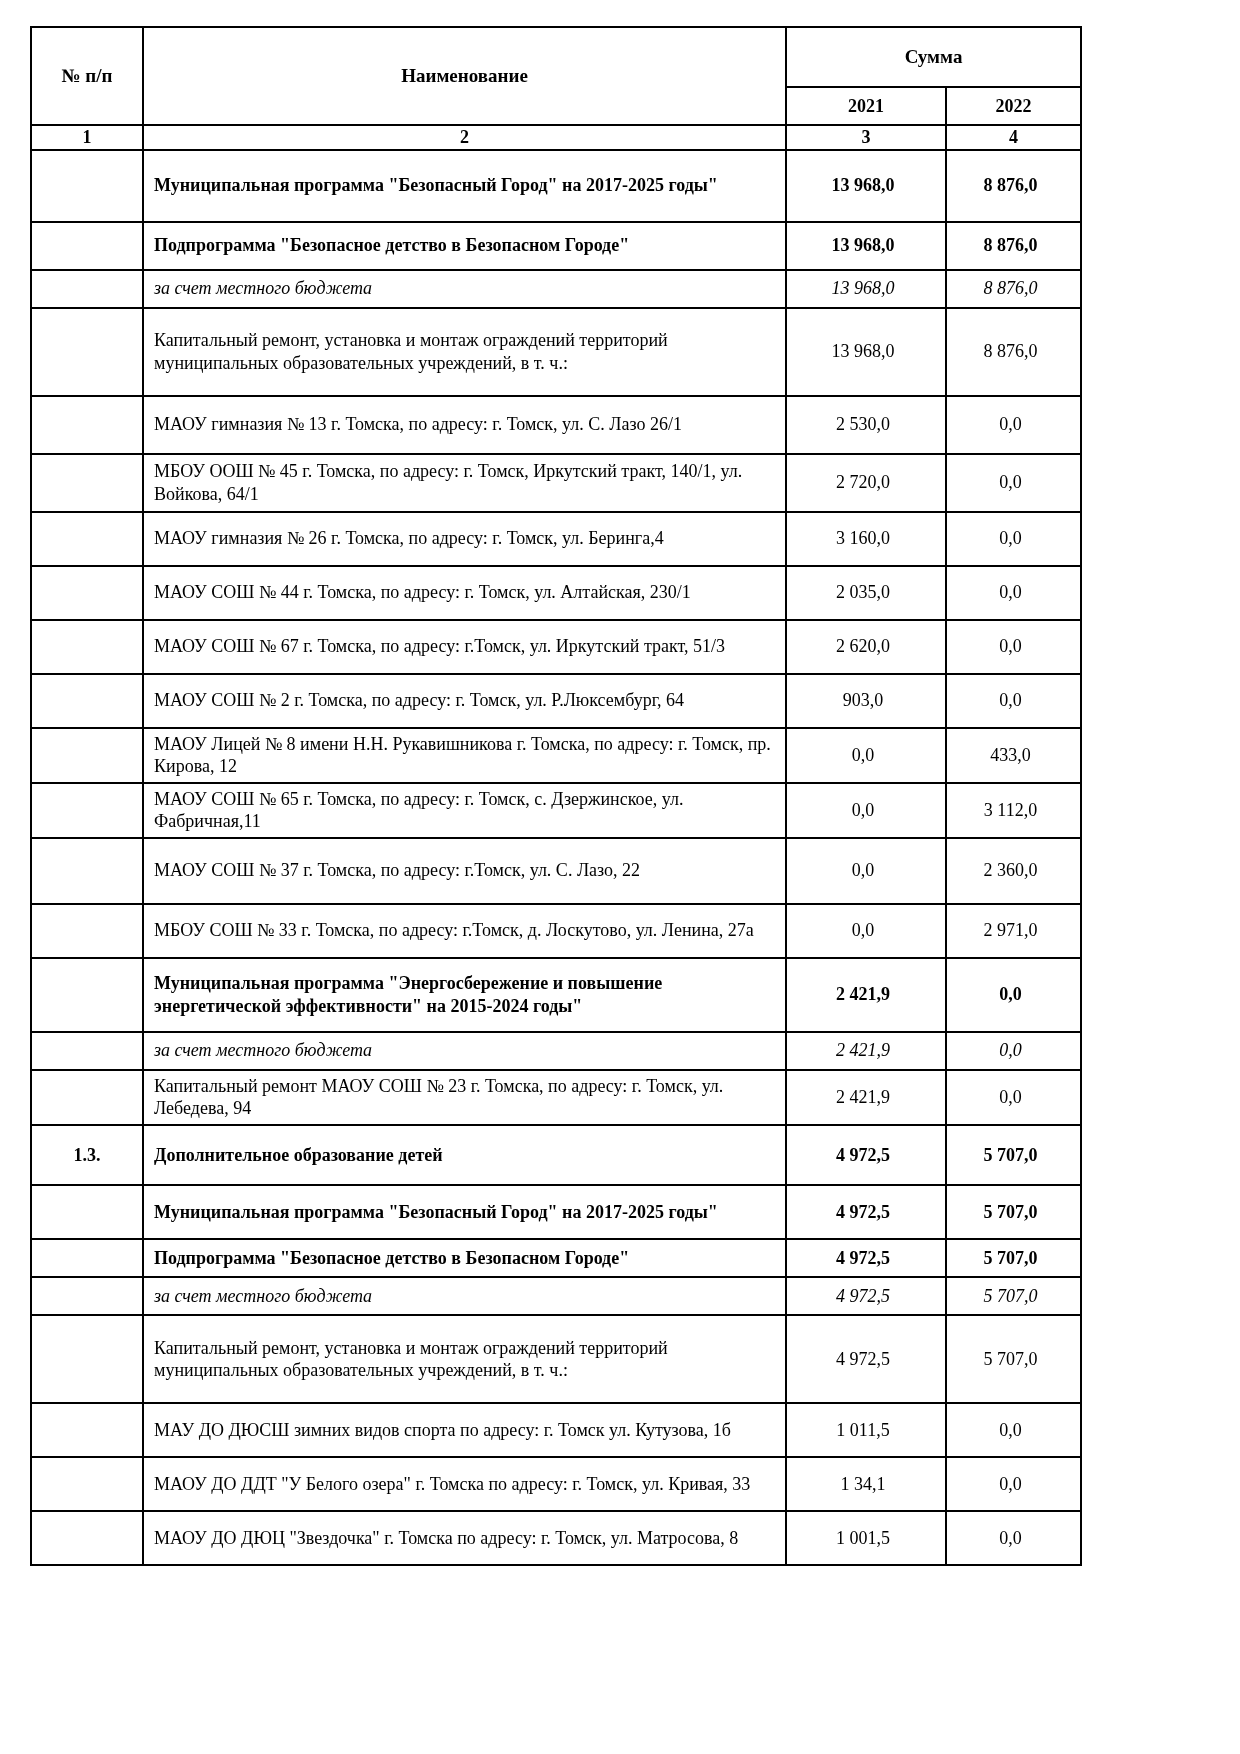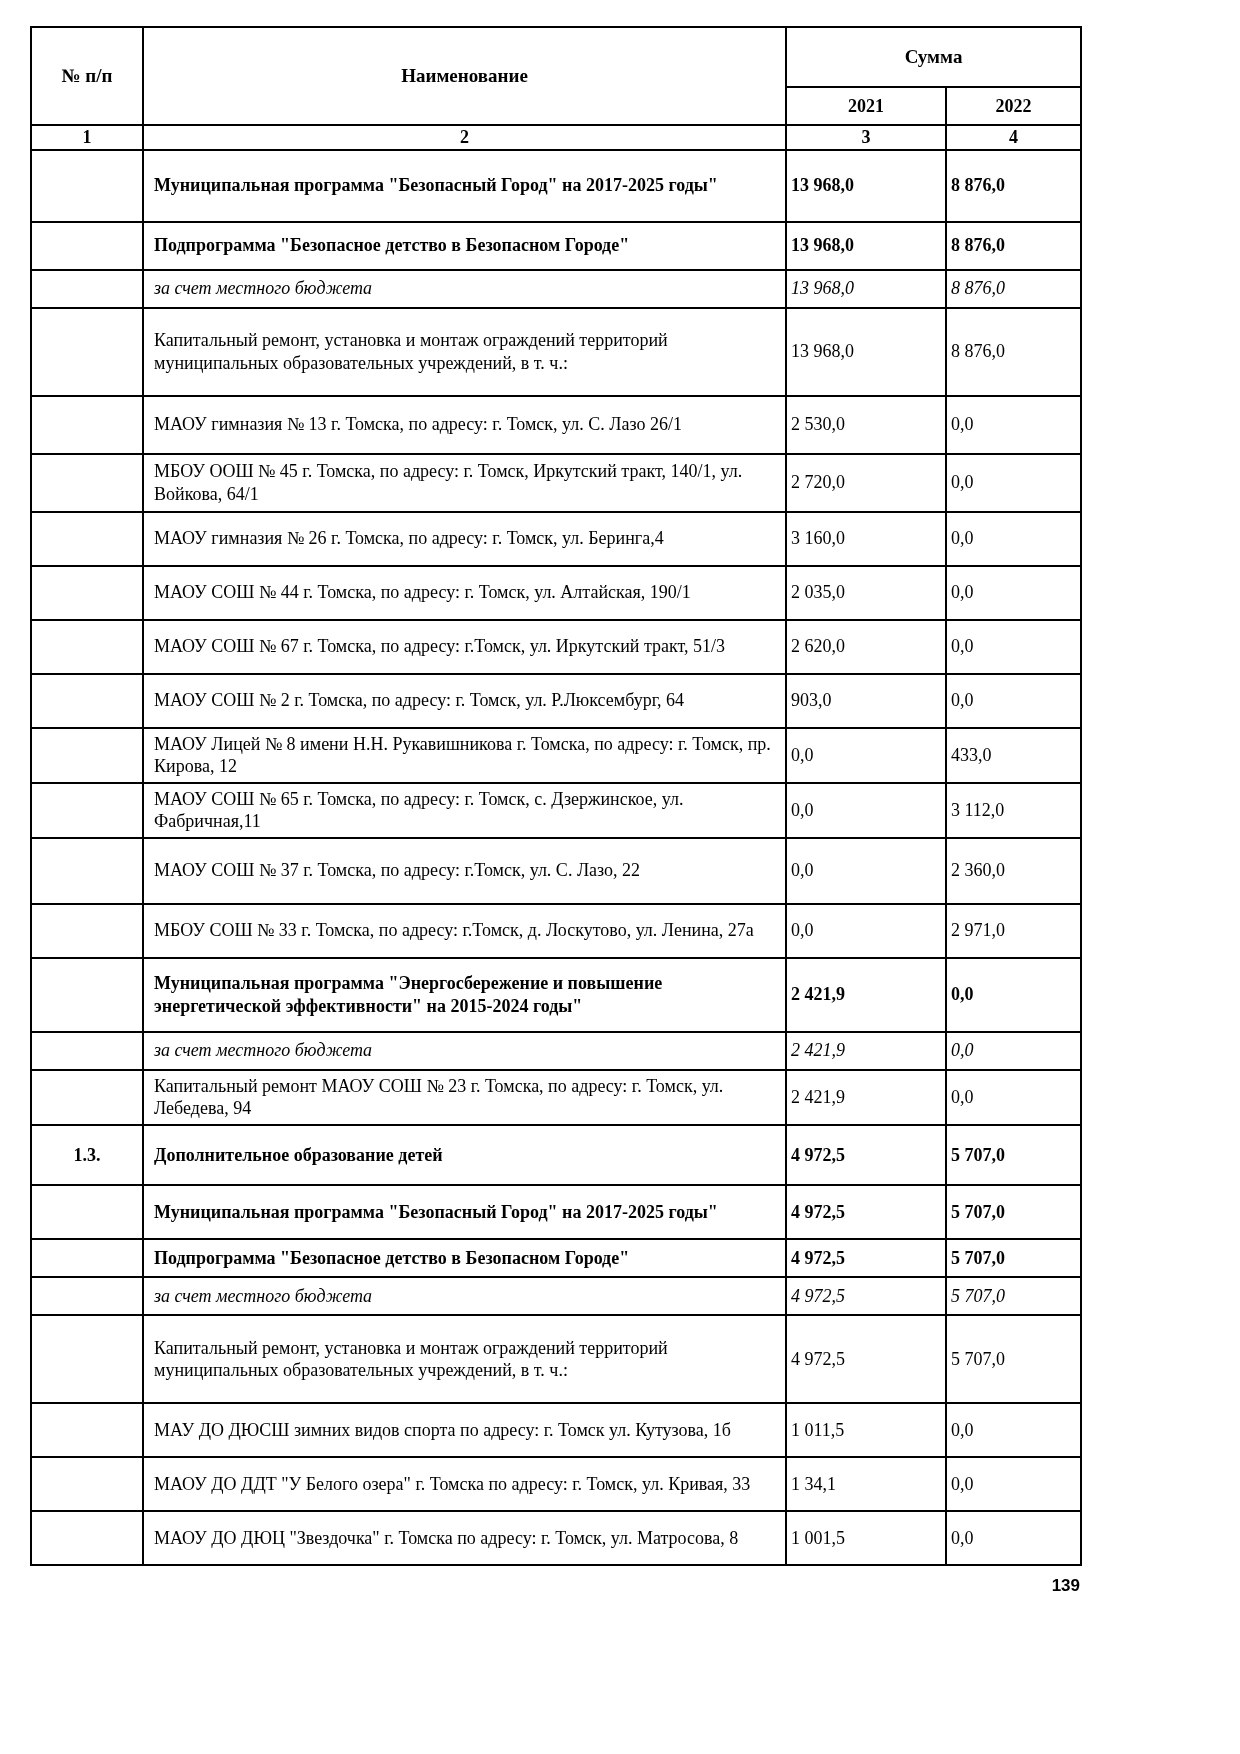--- a/index.html
+++ b/index.html
@@ -36,21 +36,21 @@
     font-weight: bold;
     text-align: center;
     padding: 2px 6px;
   }
   thead tr.top-row th { height: 60px; font-size: 19px; }
   thead tr.year-row th { height: 38px; }
   thead tr.index-row th { height: 24px; padding: 0 4px; }
 
   td.c-num  { text-align: center; padding: 18px 4px; }
   td.c-name { text-align: left;  padding: 4px 10px; }
-  td.c-val  { text-align: left; padding: 4px 10px 4px 4px; }
+  td.c-val  { text-align: center; padding: 4px 10px 4px 4px; }
 
   tr.style-bold td   { font-weight: bold; }
   tr.style-italic td { font-style: italic; }
 
   
   #tbody td { height: 54px; }
   #tbody tr:nth-child(1)  td { height: 72px; }
   #tbody tr:nth-child(2)  td { height: 48px; }
   #tbody tr:nth-child(3)  td { height: 26px; }
   #tbody tr:nth-child(4)  td { height: 88px; }
@@ -142,21 +142,21 @@
           <td class="c-val">0,0</td>
         </tr>
         <tr class="style-normal">
           <td class="c-num"></td>
           <td class="c-name">МАОУ гимназия № 26 г. Томска, по адресу: г. Томск, ул. Беринга,4</td>
           <td class="c-val">3 160,0</td>
           <td class="c-val">0,0</td>
         </tr>
         <tr class="style-normal">
           <td class="c-num"></td>
-          <td class="c-name">МАОУ СОШ № 44 г. Томска, по адресу: г. Томск, ул. Алтайская, 190/1</td>
+          <td class="c-name">МАОУ СОШ № 44 г. Томска, по адресу: г. Томск, ул. Алтайская, 230/1</td>
           <td class="c-val">2 035,0</td>
           <td class="c-val">0,0</td>
         </tr>
         <tr class="style-normal">
           <td class="c-num"></td>
           <td class="c-name">МАОУ СОШ № 67 г. Томска, по адресу: г.Томск, ул. Иркутский тракт, 51/3</td>
           <td class="c-val">2 620,0</td>
           <td class="c-val">0,0</td>
         </tr>
         <tr class="style-normal">
@@ -251,15 +251,14 @@
         </tr>
         <tr class="style-normal">
           <td class="c-num"></td>
           <td class="c-name">МАОУ ДО ДЮЦ "Звездочка" г. Томска по адресу: г. Томск, ул. Матросова, 8</td>
           <td class="c-val">1 001,5</td>
           <td class="c-val">0,0</td>
         </tr>
       </tbody>
   </table>
 
-  <div class="page-number">139</div>
 
 </div>
 
 </body></html>

